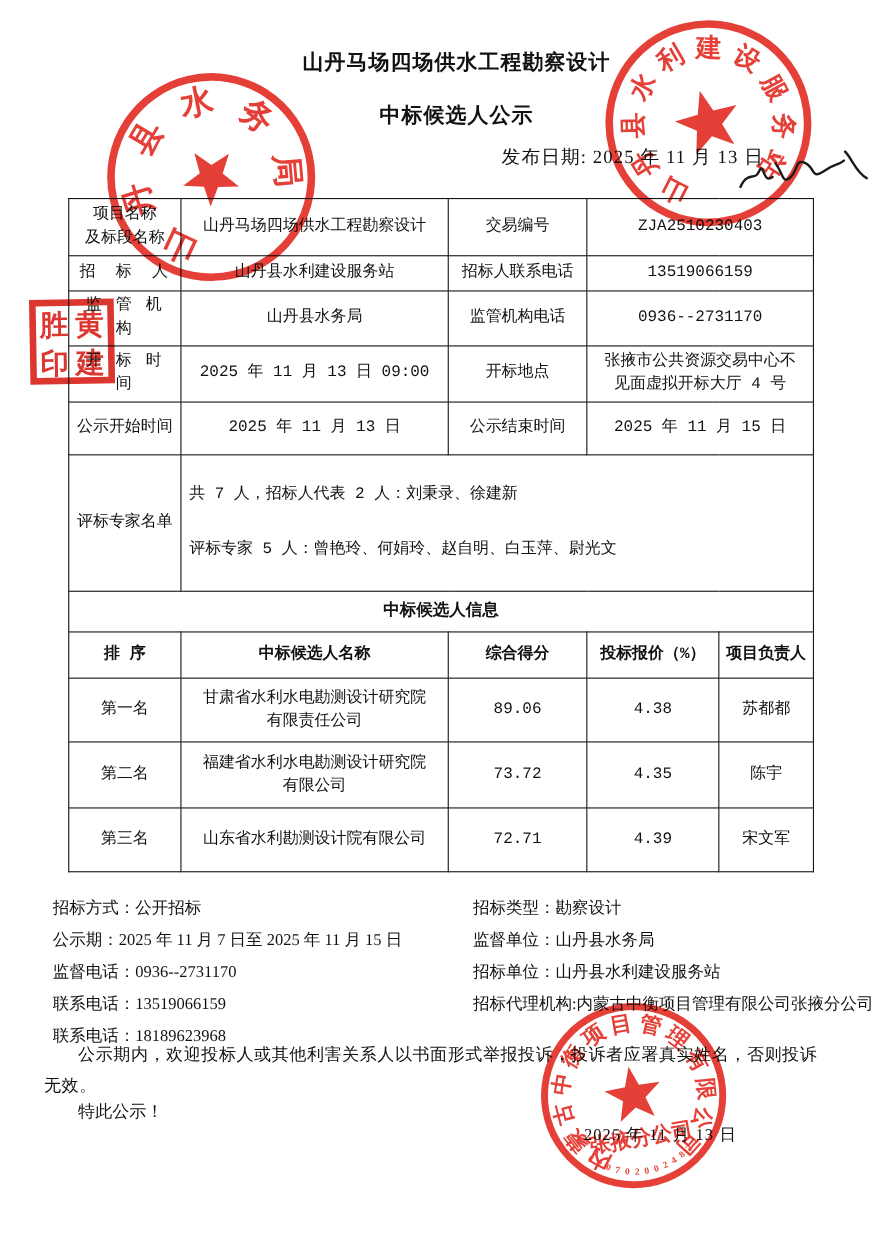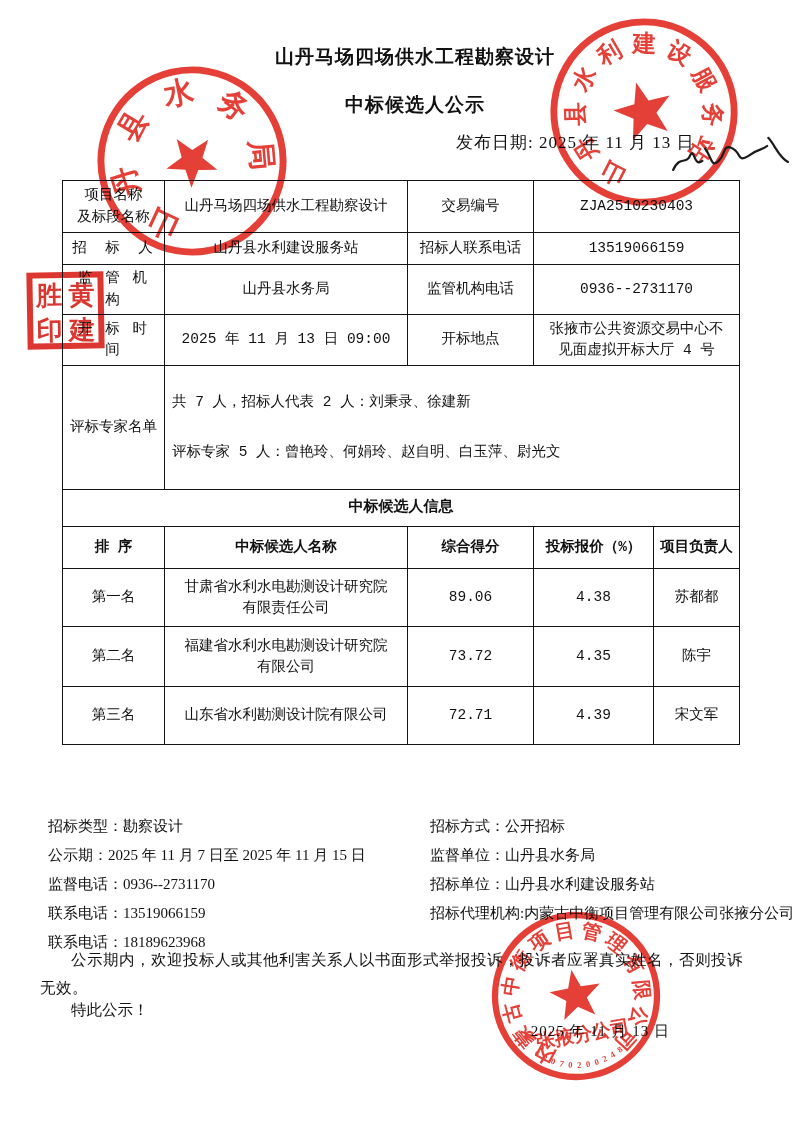--- a/index.html
+++ b/index.html
@@ -87,20 +87,26 @@
       <td>监管机构电话</td>
       <td colspan="2">0936--2731170</td>
     </tr>
     <tr class="r5">
       <td class="spread">开 标 时 间</td>
       <td>2025 年 11 月 13 日 09:00</td>
       <td>开标地点</td>
       <td colspan="2">张掖市公共资源交易中心不
 见面虚拟开标大厅 4 号</td>
     </tr>
+    <tr class="r6">
+      <td>公示开始时间</td>
+      <td>2025 年 11 月 13 日</td>
+      <td>公示结束时间</td>
+      <td colspan="2">2025 年 11 月 15 日</td>
+    </tr>
     <tr class="r7">
       <td>评标专家名单</td>
       <td colspan="4" class="experts-cell">
         <div>共 7 人，招标人代表 2 人：刘秉录、徐建新</div>
         <div>评标专家 5 人：曾艳玲、何娟玲、赵自明、白玉萍、尉光文</div>
       </td>
     </tr>
     <tr class="r8">
       <td colspan="5">中标候选人信息</td>
     </tr>
@@ -131,22 +137,22 @@
       <td>第三名</td>
       <td>山东省水利勘测设计院有限公司</td>
       <td>72.71</td>
       <td>4.39</td>
       <td>宋文军</td>
     </tr>
   </tbody>
     </table>
 
   <div class="footer-info">
+    <div class="fi">招标方式：公开招标</div>
     <div class="fi">招标类型：勘察设计</div>
-    <div class="fi">招标方式：公开招标</div>
     <div class="fi">公示期：2025 年 11 月 7 日至 2025 年 11 月 15 日</div>
     <div class="fi">监督单位：山丹县水务局</div>
     <div class="fi">监督电话：0936--2731170</div>
     <div class="fi">招标单位：山丹县水利建设服务站</div>
     <div class="fi">联系电话：13519066159</div>
     <div class="fi">招标代理机构:内蒙古中衡项目管理有限公司张掖分公司</div>
     <div class="fi">联系电话：18189623968</div>
   </div>
 
   <div class="notice">公示期内，欢迎投标人或其他利害关系人以书面形式举报投诉，投诉者应署真实姓名，否则投诉无效。</div>

